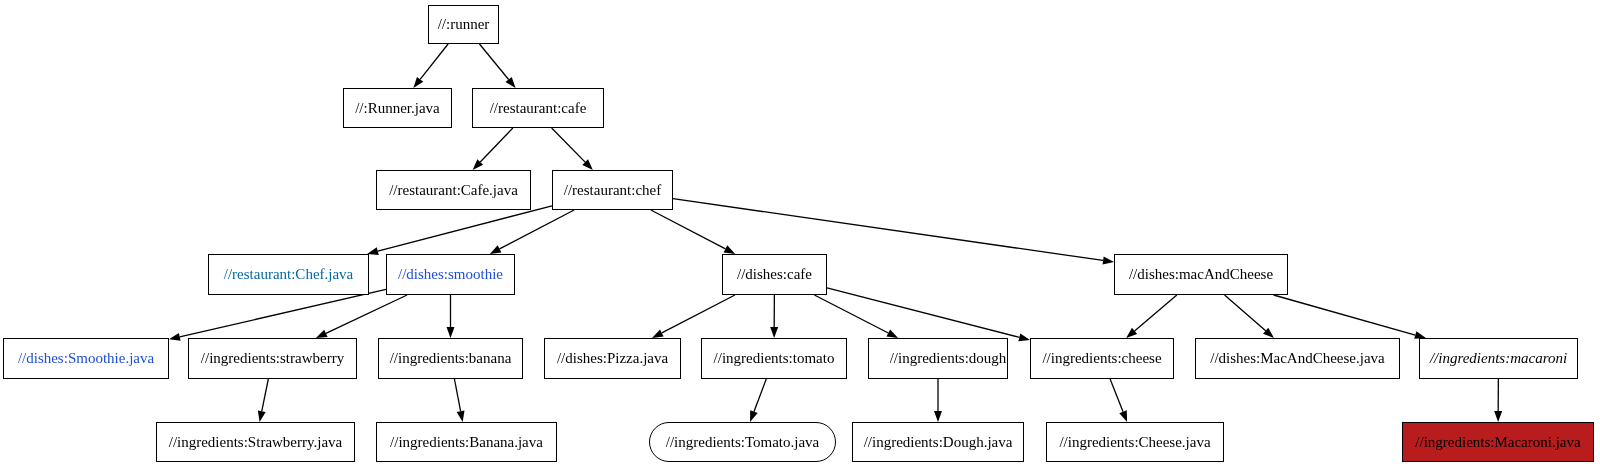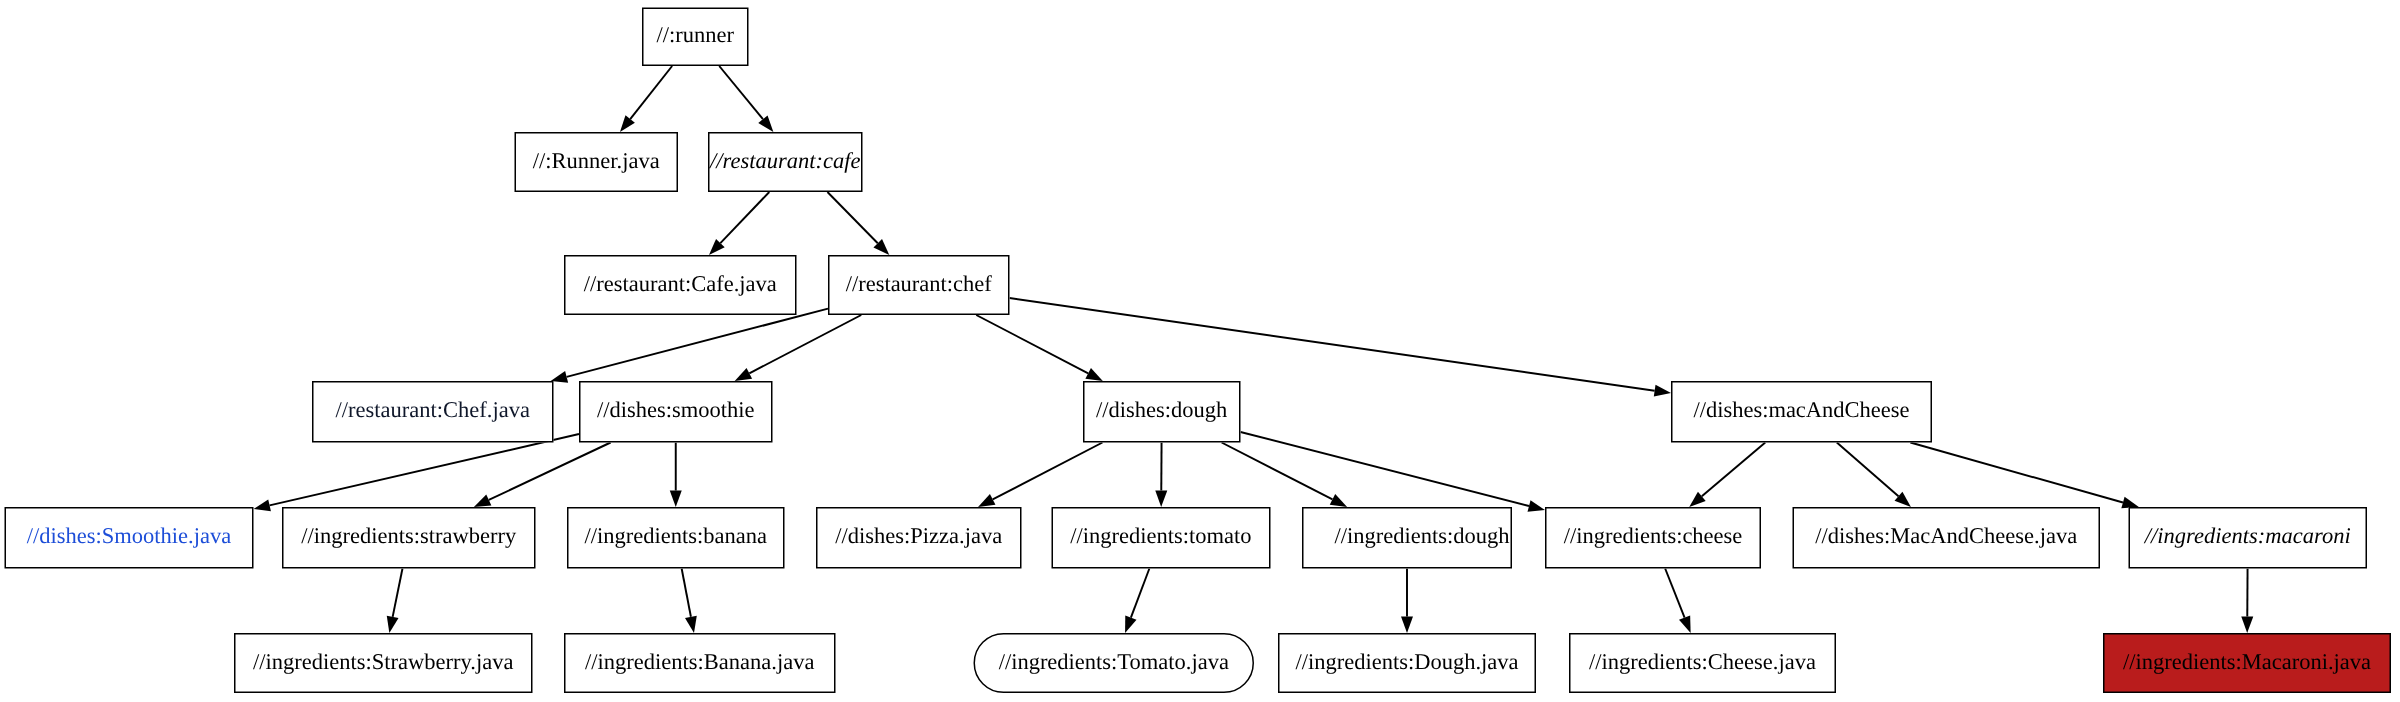--- a/index.html
+++ b/index.html
@@ -83,37 +83,37 @@
       <line x1="1498.377245508982" y1="379" x2="1498.1856275616462" y2="411.0001972050664" stroke="#000000" stroke-width="1.3"></line>
       <polygon points="1498.1197604790418,422 1494.1856992725795,410.9762455386648 1502.185555850713,411.024148871468" fill="#000000"></polygon>
     </svg>
   <div id="node-layer">
       <div class="node" style="left: 428px; top: 5px; width: 71px; height: 39px; background: rgb(255, 255, 255); border-color: rgb(0, 0, 0); color: rgb(0, 0, 0);">
         <span>//:runner</span>
       </div>
       <div class="node" style="left: 343px; top: 88px; width: 109px; height: 40px; background: rgb(255, 255, 255); border-color: rgb(0, 0, 0); color: rgb(0, 0, 0);">
         <span>//:Runner.java</span>
       </div>
-      <div class="node" style="left: 472px; top: 88px; width: 103px; height: 40px; background: rgb(255, 255, 255); border-color: rgb(0, 0, 0); color: rgb(0, 0, 0); font-style: italic;">
+      <div class="node" style="left: 472px; top: 88px; width: 132px; height: 40px; background: rgb(255, 255, 255); border-color: rgb(0, 0, 0); color: rgb(0, 0, 0);">
         <span>//restaurant:cafe</span>
       </div>
       <div class="node" style="left: 376px; top: 170px; width: 155px; height: 40px; background: rgb(255, 255, 255); border-color: rgb(0, 0, 0); color: rgb(0, 0, 0);">
         <span>//restaurant:Cafe.java</span>
       </div>
       <div class="node" style="left: 552px; top: 170px; width: 121px; height: 40px; background: rgb(255, 255, 255); border-color: rgb(0, 0, 0); color: rgb(0, 0, 0);">
         <span>//restaurant:chef</span>
       </div>
-      <div class="node" style="left: 208px; top: 254px; width: 161px; height: 41px; background: rgb(255, 255, 255); border-color: rgb(0, 0, 0); color: #0f172a;">
+      <div class="node" style="left: 208px; top: 254px; width: 161px; height: 41px; background: rgb(255, 255, 255); border-color: rgb(0, 0, 0); color: #0369a1;">
         <span>//restaurant:Chef.java</span>
       </div>
-      <div class="node" style="left: 386px; top: 254px; width: 129px; height: 41px; background: rgb(255, 255, 255); border-color: rgb(0, 0, 0); color: #000000;">
+      <div class="node" style="left: 386px; top: 254px; width: 129px; height: 41px; background: rgb(255, 255, 255); border-color: rgb(0, 0, 0); color: #1d4ed8;">
         <span>//dishes:smoothie</span>
       </div>
       <div class="node" style="left: 722px; top: 254px; width: 105px; height: 41px; background: rgb(255, 255, 255); border-color: rgb(0, 0, 0); color: rgb(0, 0, 0);">
-        <span>//dishes:dough</span>
+        <span>//dishes:cafe</span>
       </div>
       <div class="node" style="left: 1114px; top: 254px; width: 174px; height: 41px; background: rgb(255, 255, 255); border-color: rgb(0, 0, 0); color: rgb(0, 0, 0);">
         <span>//dishes:macAndCheese</span>
       </div>
       <div class="node" style="left: 3px; top: 338px; width: 166px; height: 41px; background: rgb(255, 255, 255); border-color: rgb(0, 0, 0); color: #1d4ed8;">
         <span>//dishes:Smoothie.java</span>
       </div>
       <div class="node" style="left: 188px; top: 338px; width: 169px; height: 41px; background: rgb(255, 255, 255); border-color: rgb(0, 0, 0); color: rgb(0, 0, 0);">
         <span>//ingredients:strawberry</span>
       </div>

